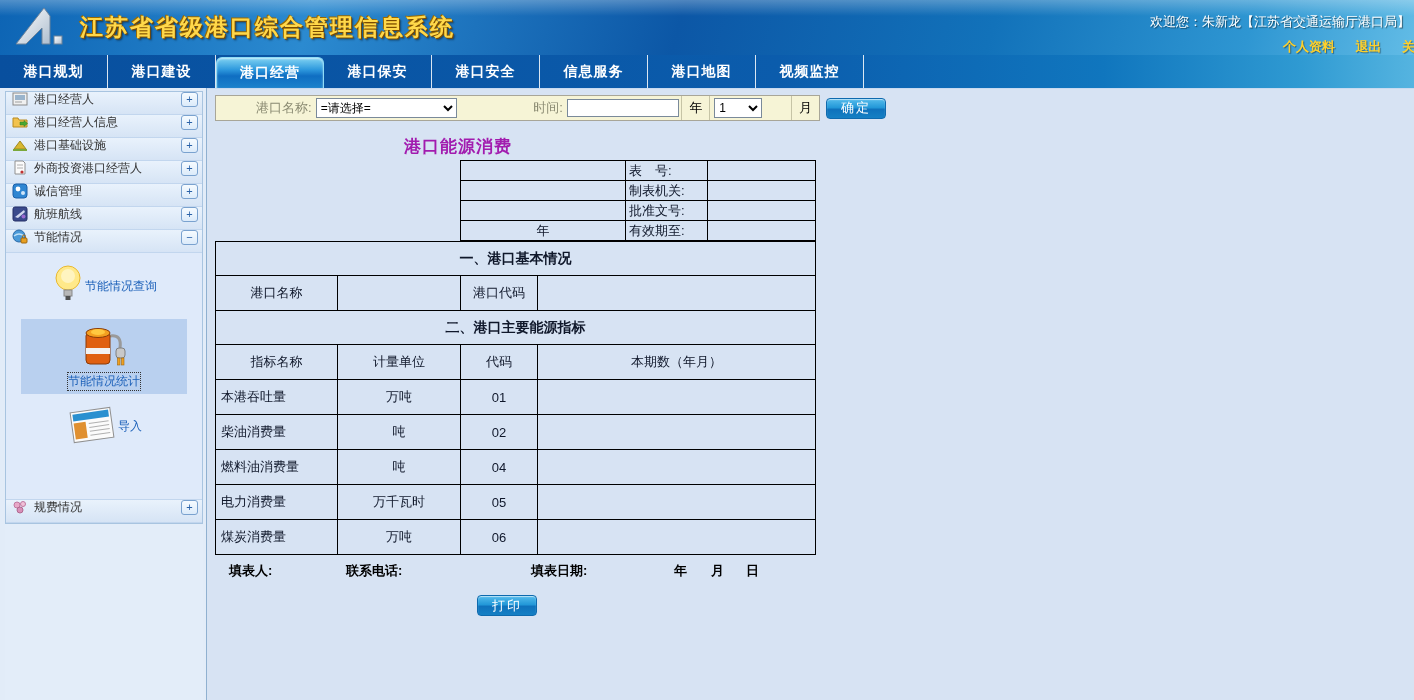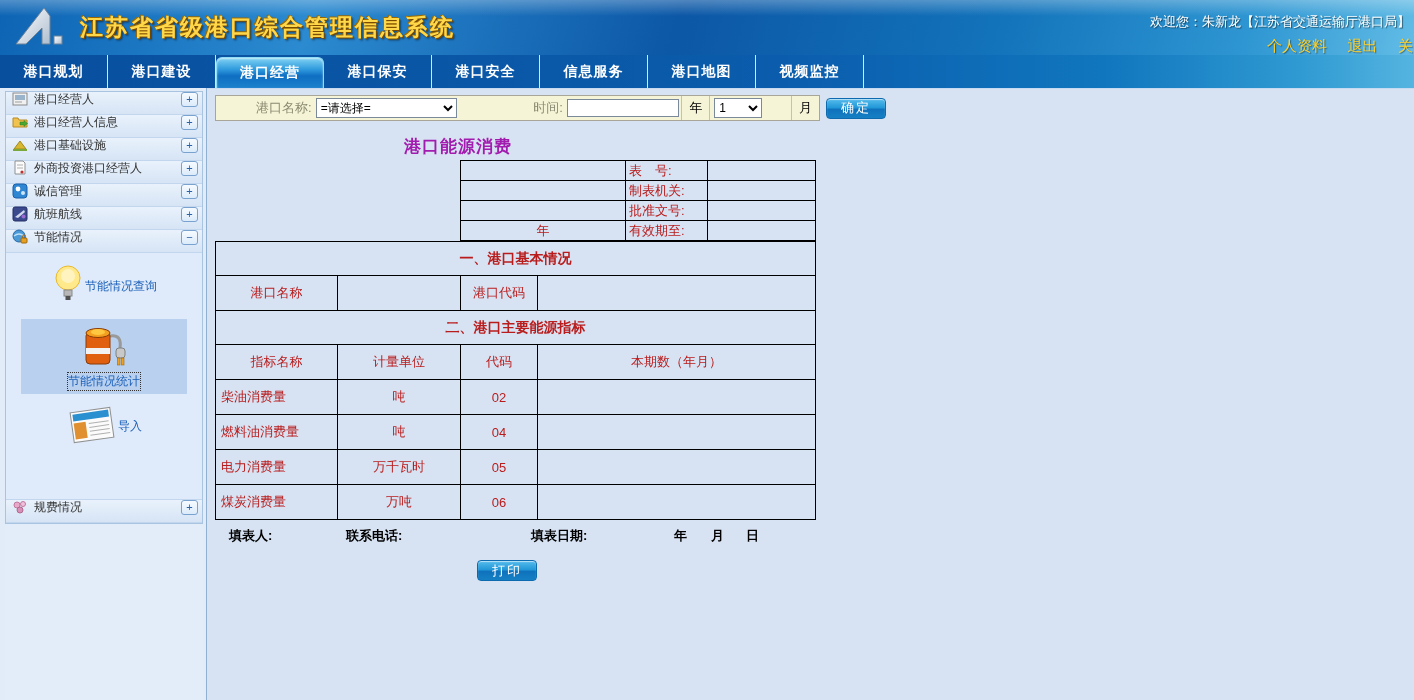--- a/index.html
+++ b/index.html
@@ -13,21 +13,21 @@
     overflow:hidden; }
   .hdr::after { content:""; position:absolute; left:0; top:0; width:100%; height:16px;
     background:linear-gradient(180deg,rgba(255,255,255,.28),rgba(255,255,255,0)); }
   .logo { position:absolute; left:14px; top:6px; width:56px; height:44px; z-index:2; }
   .app-title { position:absolute; left:80px; top:12px; z-index:2; font-size:23px; font-weight:bold;
     color:#ffd84a; letter-spacing:2px;
     text-shadow:1px 1px 0 #7a4a00, -1px -1px 0 #9a6a00, 2px 2px 2px rgba(0,0,0,.45); }
   .welcome { position:absolute; right:4px; top:13px; z-index:2; font-size:13px; font-weight:normal; color:#ffffff;
     text-shadow:1px 1px 1px rgba(0,0,0,.5); white-space:nowrap; }
   .hdr-links { position:absolute; right:-14px; top:37px; z-index:2; white-space:nowrap; }
-  .hdr-links span { font-size:15px; font-weight:normal; color:#ffd02a; margin-left:16px; cursor:pointer;
+  .hdr-links span { font-size:13px; font-weight:bold; color:#ffd02a; margin-left:16px; cursor:pointer;
     text-shadow:1px 1px 1px rgba(0,0,0,.4); }
 
   
   .nav { height:33px; display:flex; align-items:stretch;
     background:linear-gradient(90deg,#084f9e 0%,#0b5cac 55%,#1076be 78%,#2f9ad2 92%,#55b4e0 100%); }
   .tab { width:108px; flex:0 0 auto; display:flex; align-items:center; justify-content:center;
     color:#ffffff; font-size:14px; font-weight:bold; letter-spacing:1px;
     border-right:1px solid rgba(255,255,255,.85); cursor:pointer; position:relative; }
   .tab.active { background:linear-gradient(180deg,#7fd2f2 0%,#2f9ade 38%,#0f6ec2 60%,#1b82cc 100%);
     border:1px solid #8fdcf6; border-bottom:none; border-radius:6px 6px 0 0; margin:2px 0 0 0;
@@ -74,21 +74,21 @@
   .sel-port { width:141px; } .sel-month { width:48px; }
   .time-input { width:112px; height:18px; border:1px solid #7a8a9a; font-size:12px; }
   .btn { height:21px; padding:0 14px; margin-left:6px; font-size:13px; color:#ffffff; letter-spacing:2px;
     background:linear-gradient(180deg,#55bcec 0%,#2398d8 45%,#0f72bc 55%,#1580c4 100%);
     border:1px solid #0e6aae; border-radius:4px; cursor:pointer;
     box-shadow:inset 0 1px 1px rgba(255,255,255,.6); }
 
   
   .rpt-title { margin:14px 0 2px 189px; font-size:17px; font-weight:bold; color:#a21caf; letter-spacing:1px; }
   table { border-collapse:collapse; }
-  td { border:1px solid #000; font-size:13px; color:#b91c1c; background:transparent; }
+  td { border:1px solid #000; font-size:13px; color:#0f172a; background:transparent; }
   .meta-table { margin-left:245px; }
   .meta-table td { height:20px; padding:0 3px; }
   .mt-c1 { width:165px; text-align:center; } .mt-c2 { width:82px; } .mt-c3 { width:108px; }
   .main-table { width:600px; table-layout:fixed; }
   .main-table col.c1 { width:122px; } .main-table col.c2 { width:123px; }
   .main-table col.c3 { width:77px; }  .main-table col.c4 { width:278px; }
   .sec-row td { height:34px; text-align:center; font-weight:bold; font-size:14px; }
   .hd-row td { height:35px; text-align:center; }
   .data-row td { height:35px; text-align:center; }
   .data-row td.name { text-align:left; padding-left:5px; }
@@ -338,20 +338,26 @@
         <tr class="sec-row">
           <td colspan="4">二、港口主要能源指标</td>
         </tr>
         <tr class="hd-row">
           <td>指标名称</td>
           <td>计量单位</td>
           <td>代码</td>
           <td>本期数（年月）</td>
         </tr>
         <tr class="data-row">
+          <td class="name">本港吞吐量</td>
+          <td>万吨</td>
+          <td>01</td>
+          <td></td>
+        </tr>
+        <tr class="data-row">
           <td class="name">柴油消费量</td>
           <td>吨</td>
           <td>02</td>
           <td></td>
         </tr>
         <tr class="data-row">
           <td class="name">燃料油消费量</td>
           <td>吨</td>
           <td>04</td>
           <td></td>

